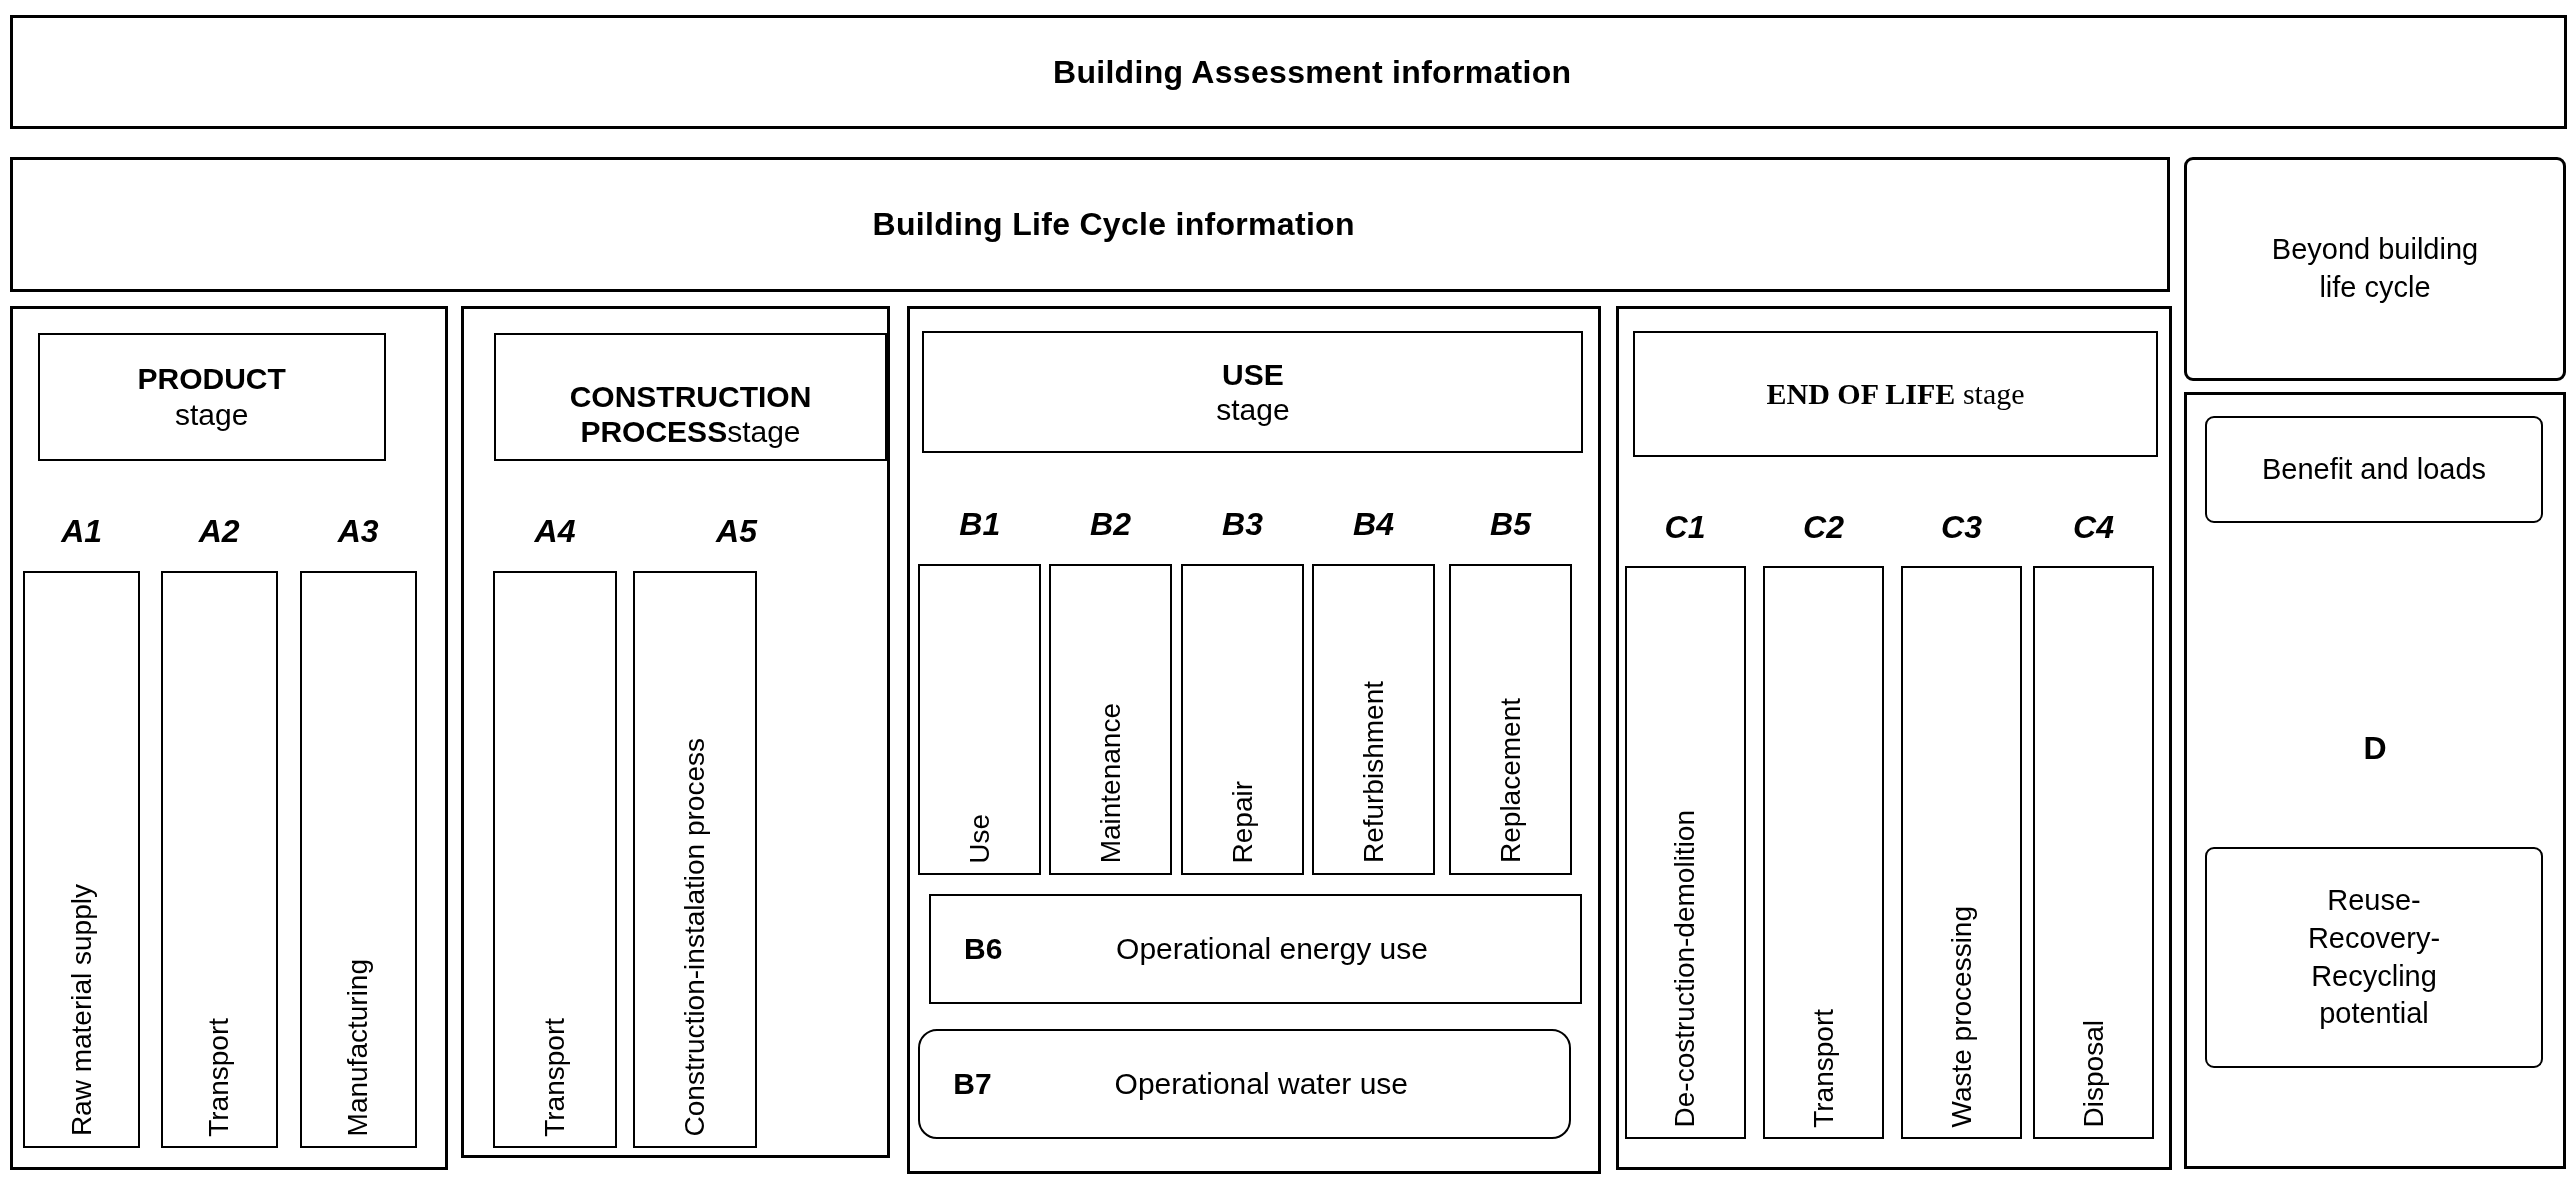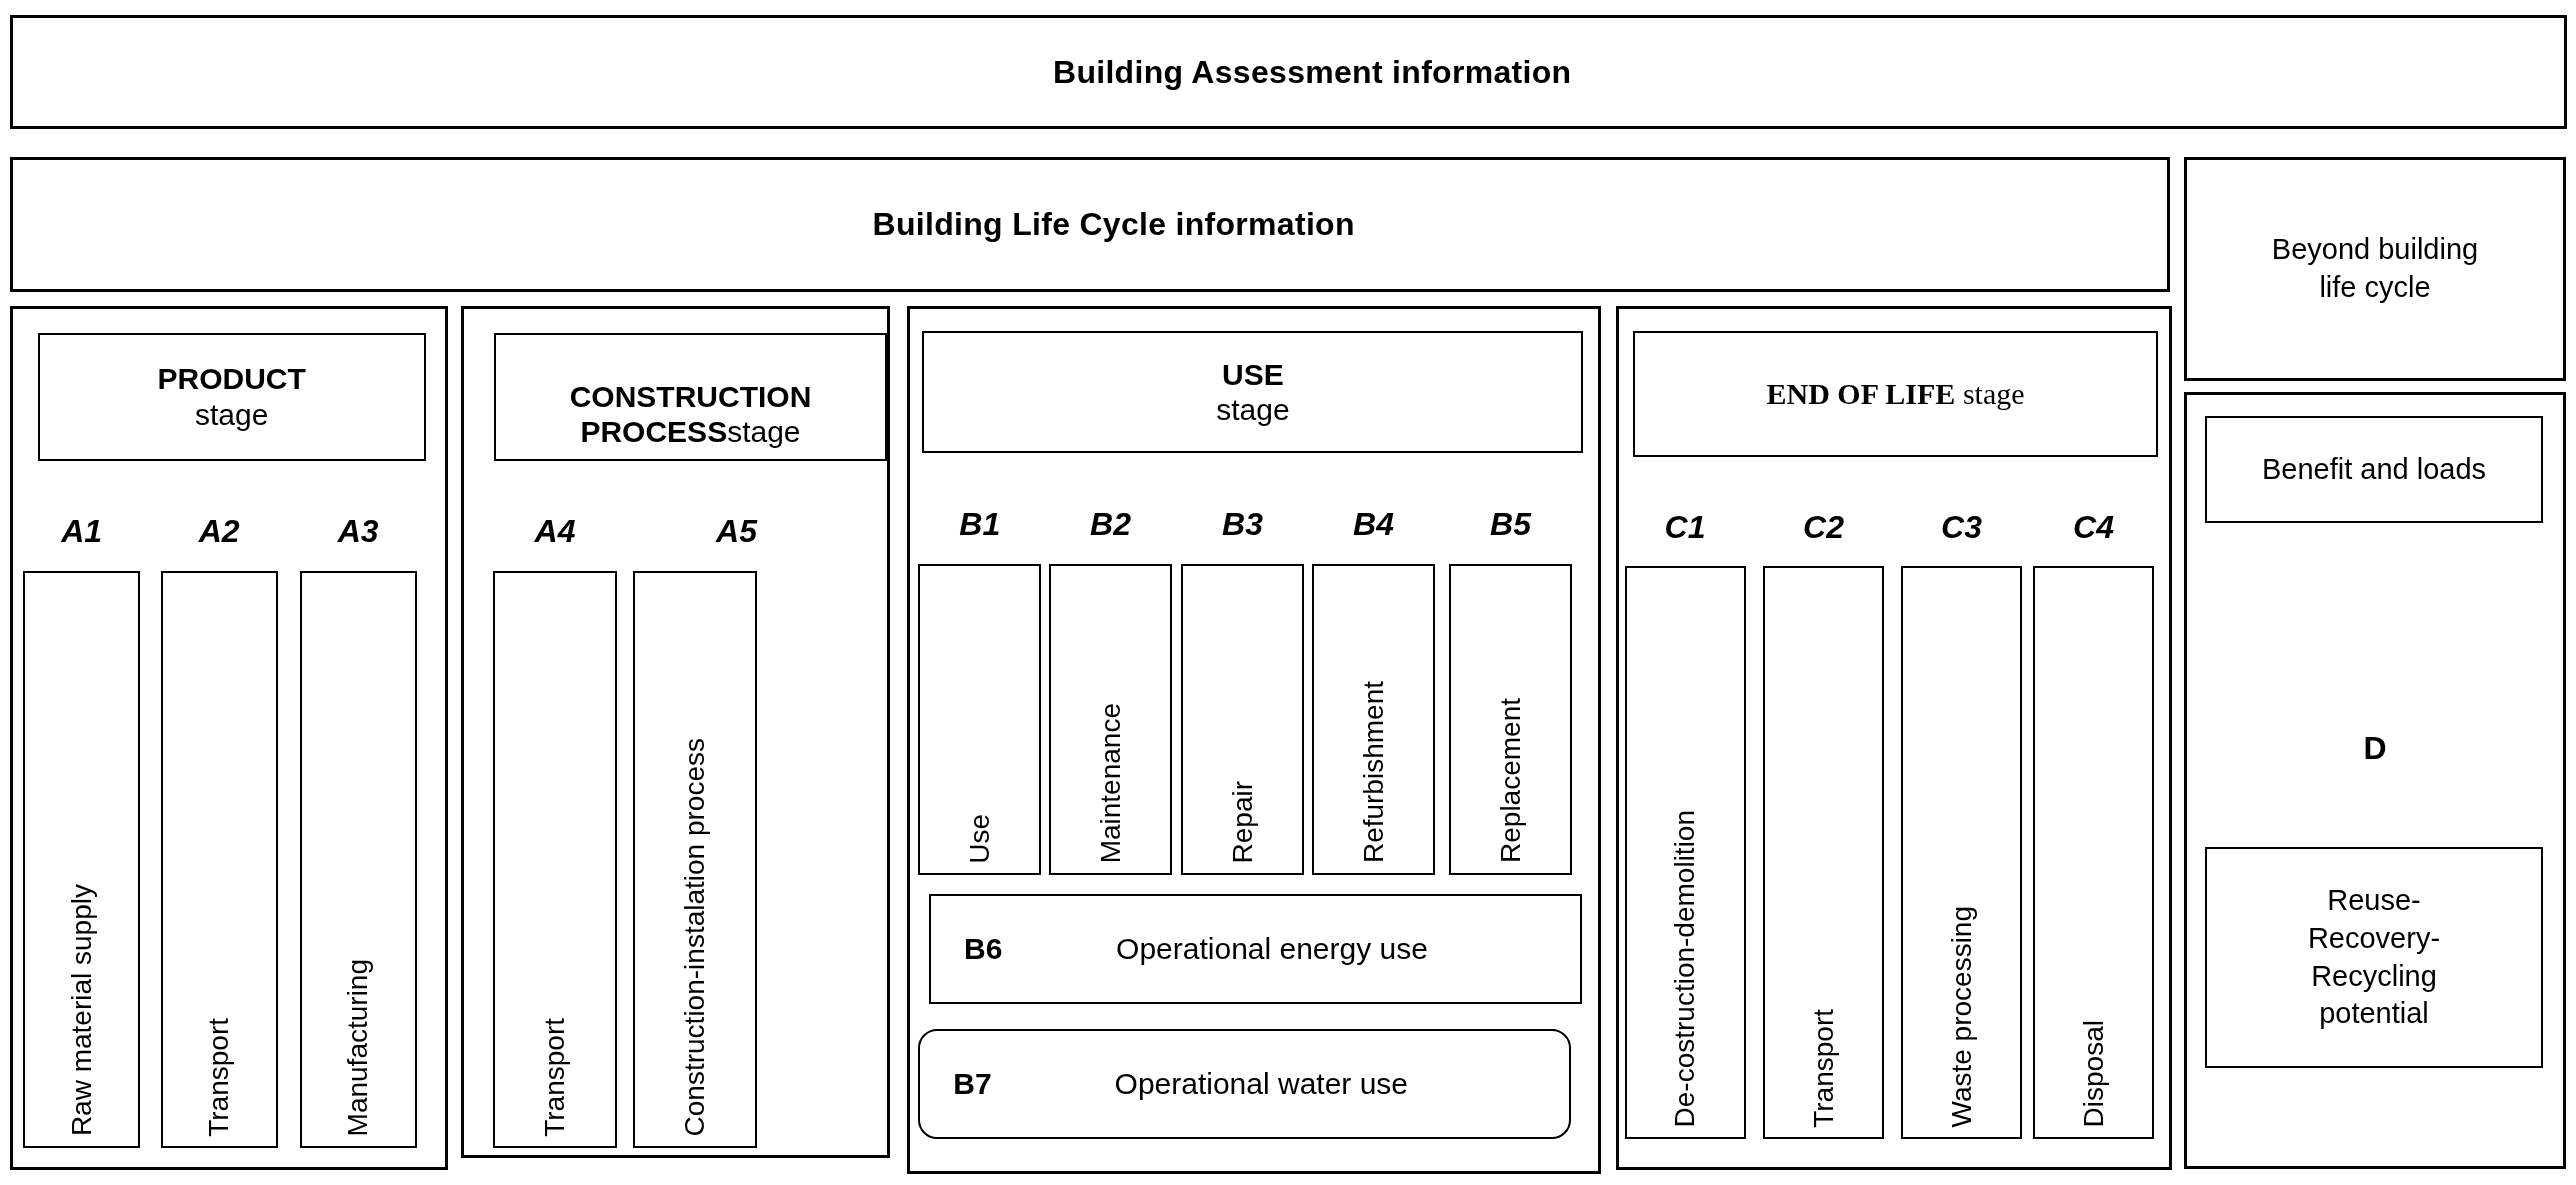--- a/index.html
+++ b/index.html
@@ -116,20 +116,21 @@
   }
 
   
   .panel-text {
     display: flex;
     align-items: center;
     justify-content: center;
     text-align: center;
     font-size: 29px;
     line-height: 1.30;
+    border-radius: 9px;
   }
   .d-letter {
     position: absolute;
     font-weight: bold;
     font-size: 32px;
     text-align: center;
   }
 </style>
 </head>
 <body>
@@ -162,21 +163,21 @@
     <div class="bx-thin panel-text" style="left:18px; top:452px; width:338px; height:221px; white-space:pre-line;">
       <span>Reuse-
 Recovery-
 Recycling
 potential</span>
     </div>
   </div>
 
   <div class="bx" style="left:9.7px; top:306px; width:438px; height:864px;">
 
-    <div class="bx-thin stage-title" style="left:25px; top:23.5px; width:388px; height:128px;">
+    <div class="bx-thin stage-title" style="left:25px; top:23.5px; width:348px; height:128px;">
       <span>
         <b class="strong">PRODUCT</b><br>
         <span class="light">stage</span>
       </span>
     </div>
 
     <div class="code" style="left:10.4px; top:206px; width:117px;">
       <span>A1</span>
     </div>
     <div class="code" style="left:148px; top:206px; width:117px;">

